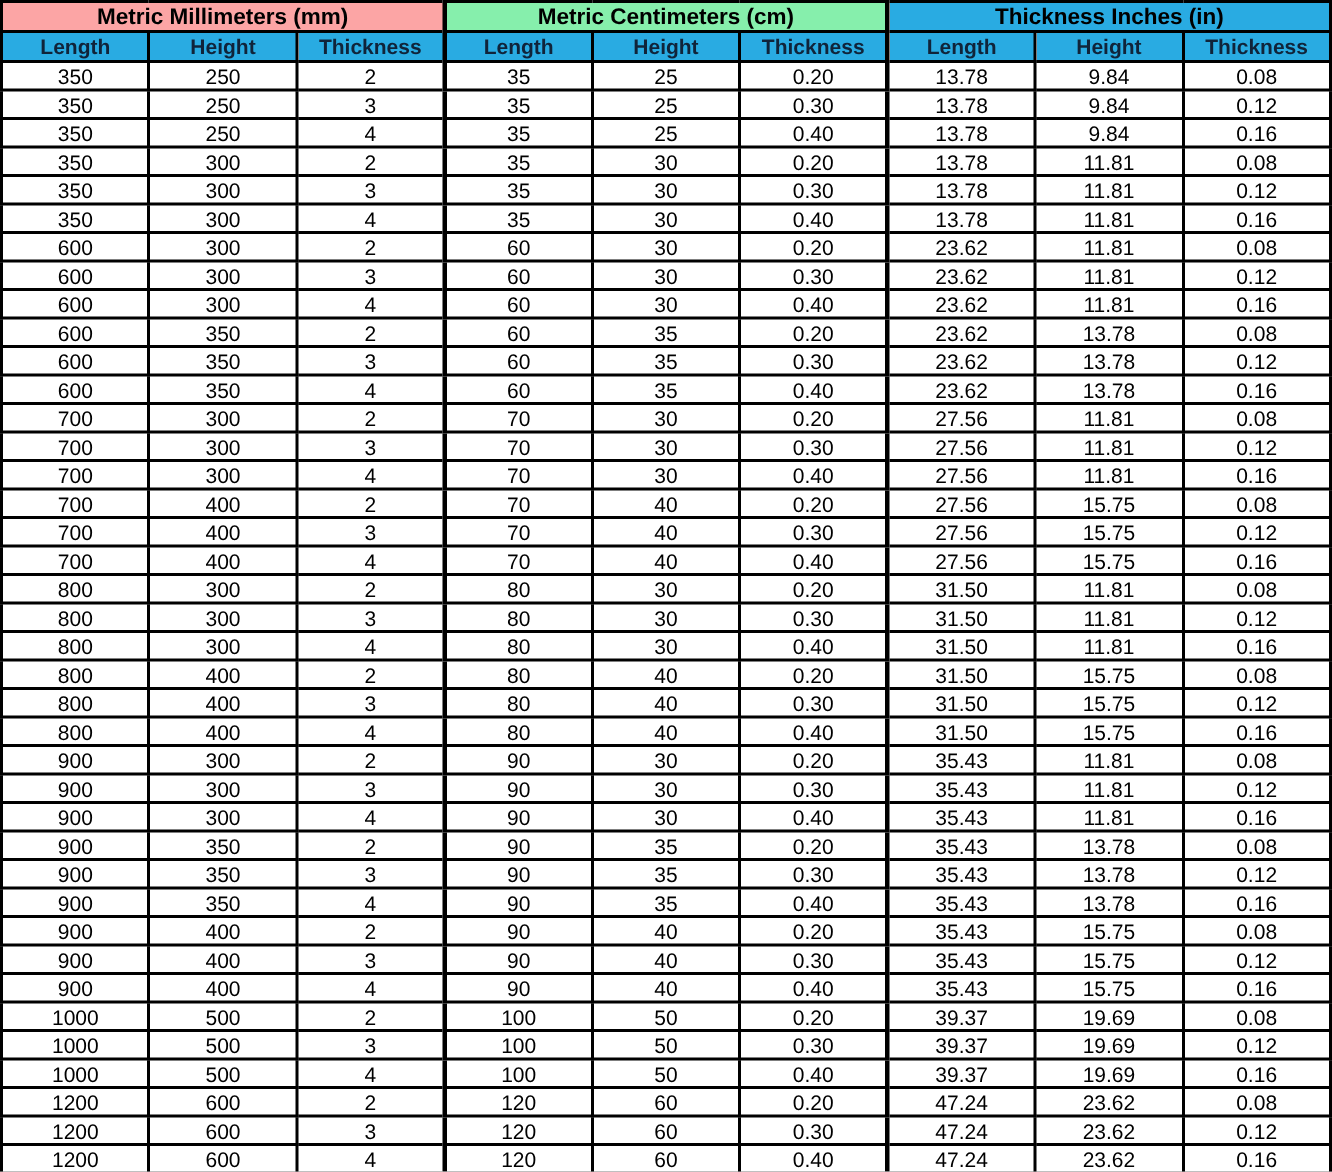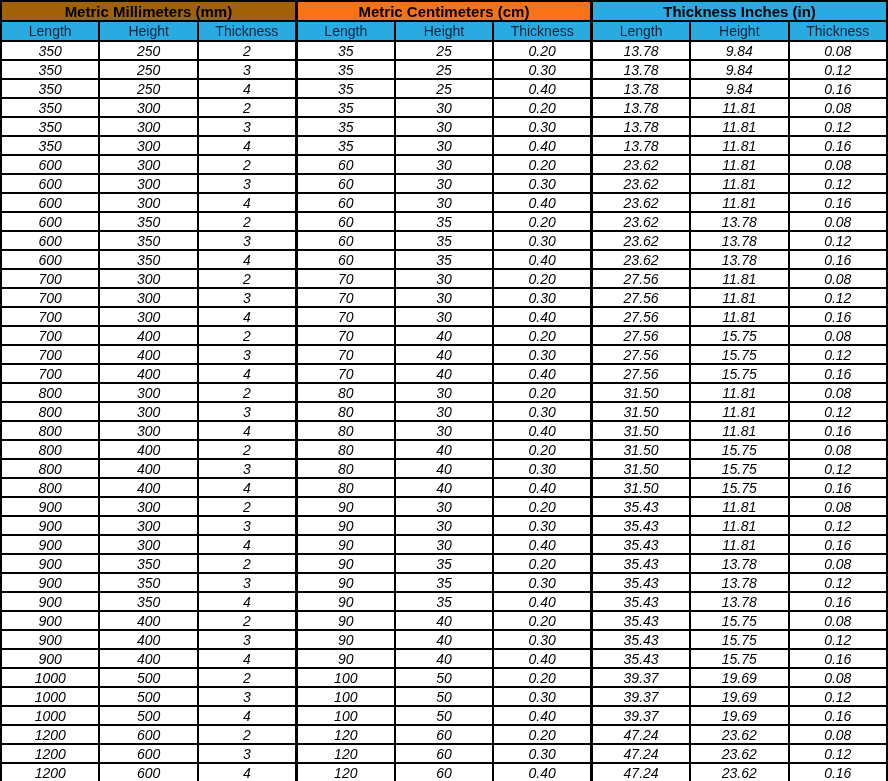--- a/index.html
+++ b/index.html
@@ -36,43 +36,42 @@
     font-size: 15px;
     font-weight: bold;
   }
   tr.column-header-row {
     height: 20px;
   }
   tr.column-header-row th {
     background: #29ABE2;
     color: #10243a;
     font-size: 14px;
-    font-weight: 400;
+    font-weight: 700;
   }
   tbody tr {
     height: 19px;
-    font-style: italic;
   }
   tbody td {
     color: #000000;
     font-size: 14px;
     font-weight: 400;
   }
   .grp-l {
     border-left-width: 3px !important;
   }
 </style>
 </head>
 <body>
 
 <table class="spec-table">
   <thead>
     <tr class="group-header-row">
-      <th colspan="3" style="background: #a16207;">Metric Millimeters (mm)</th>
-      <th colspan="3" class="grp-l" style="background: #f97316;">Metric Centimeters (cm)</th>
+      <th colspan="3" style="background: #fca5a5;">Metric Millimeters (mm)</th>
+      <th colspan="3" class="grp-l" style="background: #86efac;">Metric Centimeters (cm)</th>
       <th colspan="3" class="grp-l" style="background: rgb(41, 171, 226);">Thickness Inches (in)</th>
     </tr>
     <tr class="column-header-row">
       <th style="background: rgb(41, 171, 226);">Length</th>
       <th style="background: rgb(41, 171, 226);">Height</th>
       <th style="background: rgb(41, 171, 226);">Thickness</th>
       <th class="grp-l" style="background: rgb(41, 171, 226);">Length</th>
       <th style="background: rgb(41, 171, 226);">Height</th>
       <th style="background: rgb(41, 171, 226);">Thickness</th>
       <th class="grp-l" style="background: rgb(41, 171, 226);">Length</th>

